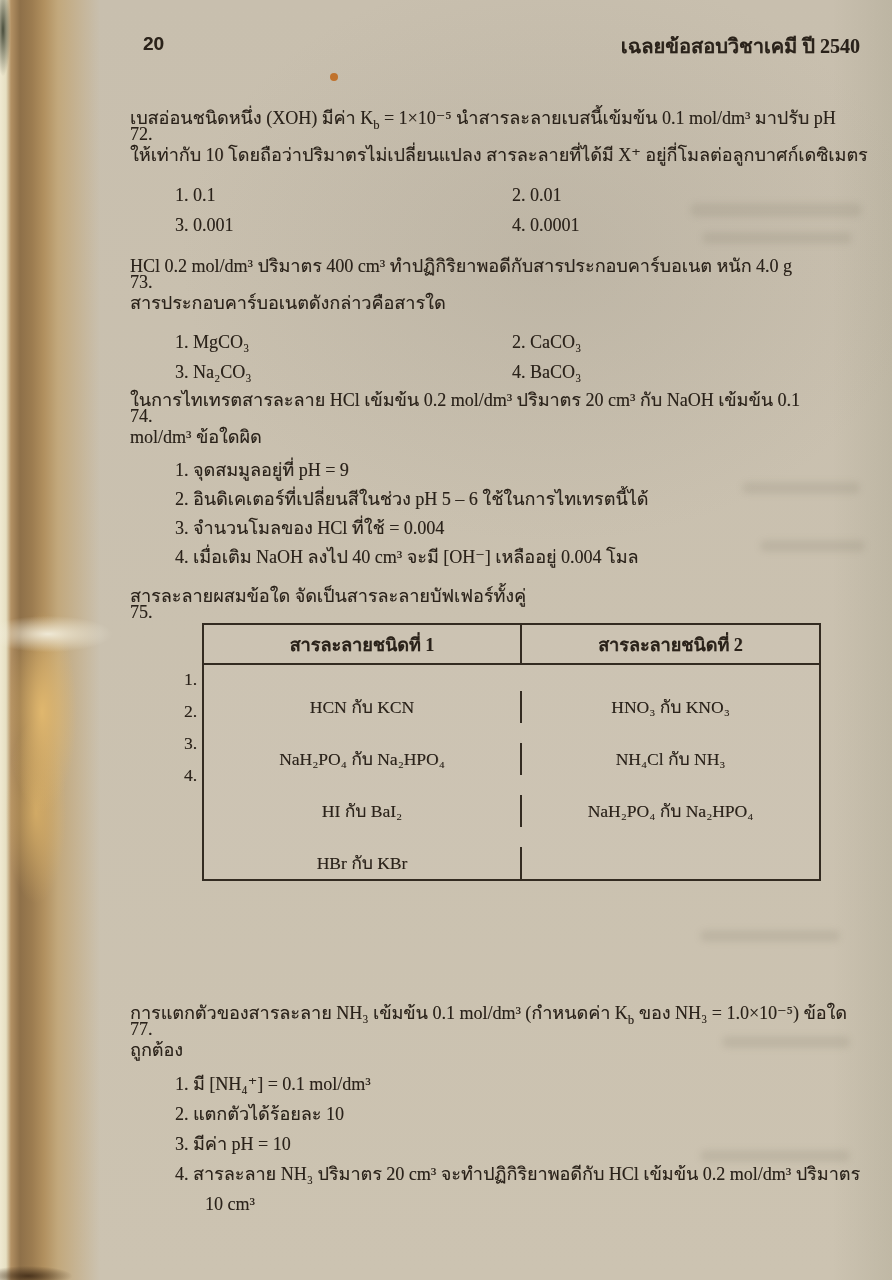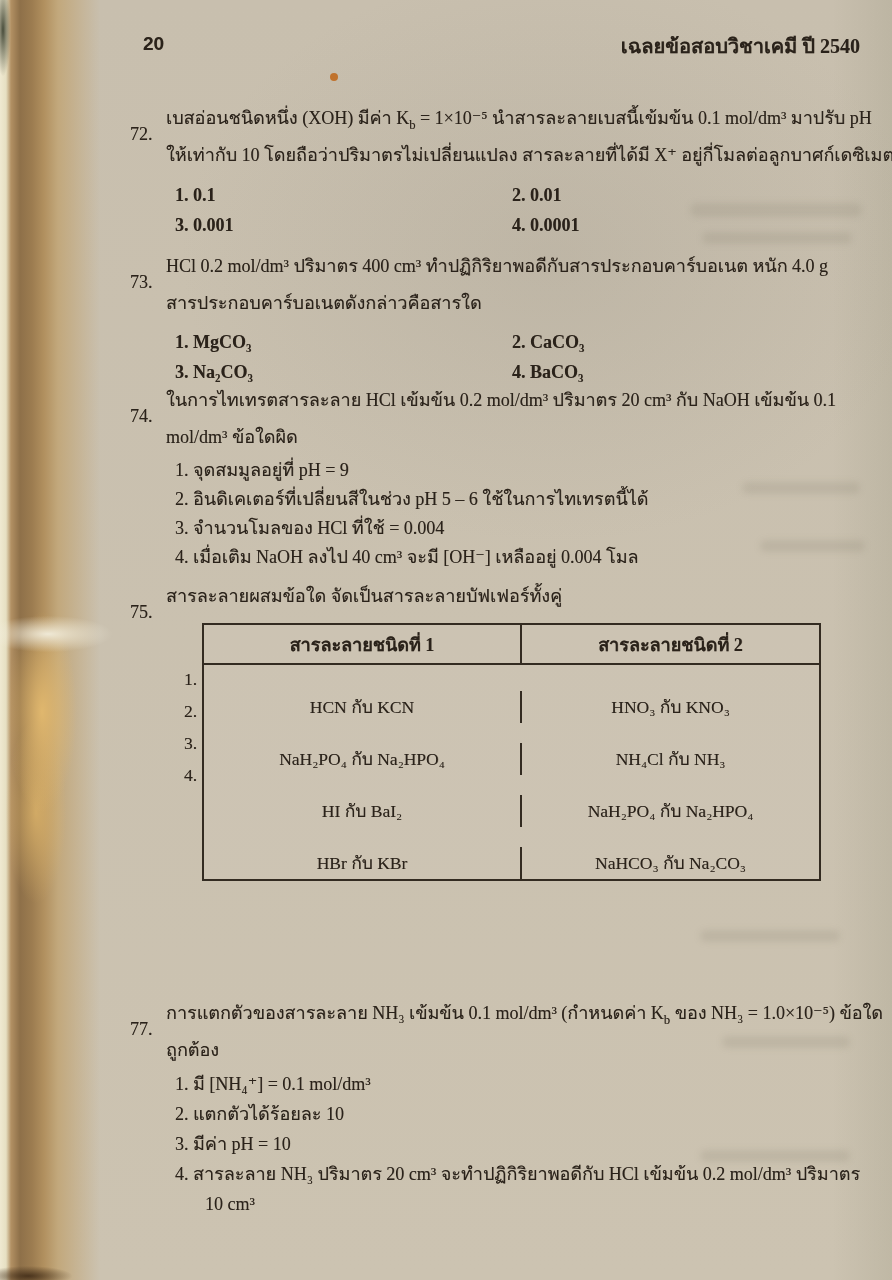--- a/index.html
+++ b/index.html
@@ -16,23 +16,23 @@
       linear-gradient(to right, #efe9d1 0px, #e6dfc2 6px, #b29063 11px, #8e7049 20px, #9c7c50 32px, #b1905f 44px, #c2a87c 58px, rgba(199,190,174,0) 100px),
       radial-gradient(ellipse 520px 400px at 62% 20%, rgba(146,140,128,.20), rgba(146,140,128,0) 72%),
       linear-gradient(to left, rgba(160,156,134,.28), rgba(160,156,134,0) 60px),
       linear-gradient(#c8bfae,#ccc3b1);
     text-shadow: 0.3px 0.3px 0.6px rgba(52,42,30,.4);
   }
   .hdr-num { position:absolute; left:143px; top:33px; font-size:19px; font-weight:700; font-family:"Liberation Sans","DejaVu Sans",sans-serif; }
   .hdr-title { position:absolute; right:32px; top:30px; font-size:20px; font-weight:700; white-space:nowrap; }
   .q { position:absolute; left:130px; width:740px; font-size:18px; }
   .qnum { position:absolute; left:0; top:16px; width:34px; line-height:37px; }
-  .line { margin-left:36px; line-height:37px; height:37px; white-space:nowrap; }
+  .line { line-height:37px; height:37px; white-space:nowrap; }
   .opts { padding-left:45px; }
-  .opts2 { display:grid; grid-template-columns:337px auto;font-weight:bold; }
+  .opts2 { display:grid; grid-template-columns:337px auto; }
   .opts2 .opt { height:30px; line-height:30px; white-space:nowrap; }
   .opts1 .opt { line-height:29px; white-space:nowrap; }
   .optsA .opt { line-height:35px; white-space:nowrap; }
   .optsB .opt { line-height:30px; white-space:nowrap; }
   .cont { margin-left:30px; line-height:30px; white-space:nowrap; }
   sub { font-size:70%; }
 
   .tblwrap { position:absolute; left:166px; top:623px; display:flex; font-size:17.5px; }
   .rownums { width:36px; padding-top:40px; text-align:right; box-sizing:border-box; padding-right:5px; }
   .rownums div { height:32px; line-height:32px; }
@@ -126,21 +126,20 @@
         <div class="trow">
           <div class="c1">NaH₂PO₄ กับ Na₂HPO₄</div>
           <div class="c2">NH₄Cl กับ NH₃</div>
         </div>
         <div class="trow">
           <div class="c1">HI กับ BaI₂</div>
           <div class="c2">NaH₂PO₄ กับ Na₂HPO₄</div>
         </div>
         <div class="trow">
           <div class="c1">HBr กับ KBr</div>
-          <div class="c2">NaHCO₃ กับ Na₂CO₃</div>
         </div>
       </div>
     </div>
   </div>
 
 
   <section class="q" style="top:995px;">
     <span class="qnum">77.</span>
     <div class="line">การแตกตัวของสารละลาย NH₃ เข้มข้น 0.1 mol/dm³ (กำหนดค่า K<sub>b</sub> ของ NH₃ = 1.0×10⁻⁵) ข้อใด</div>
     <div class="line">ถูกต้อง</div>

